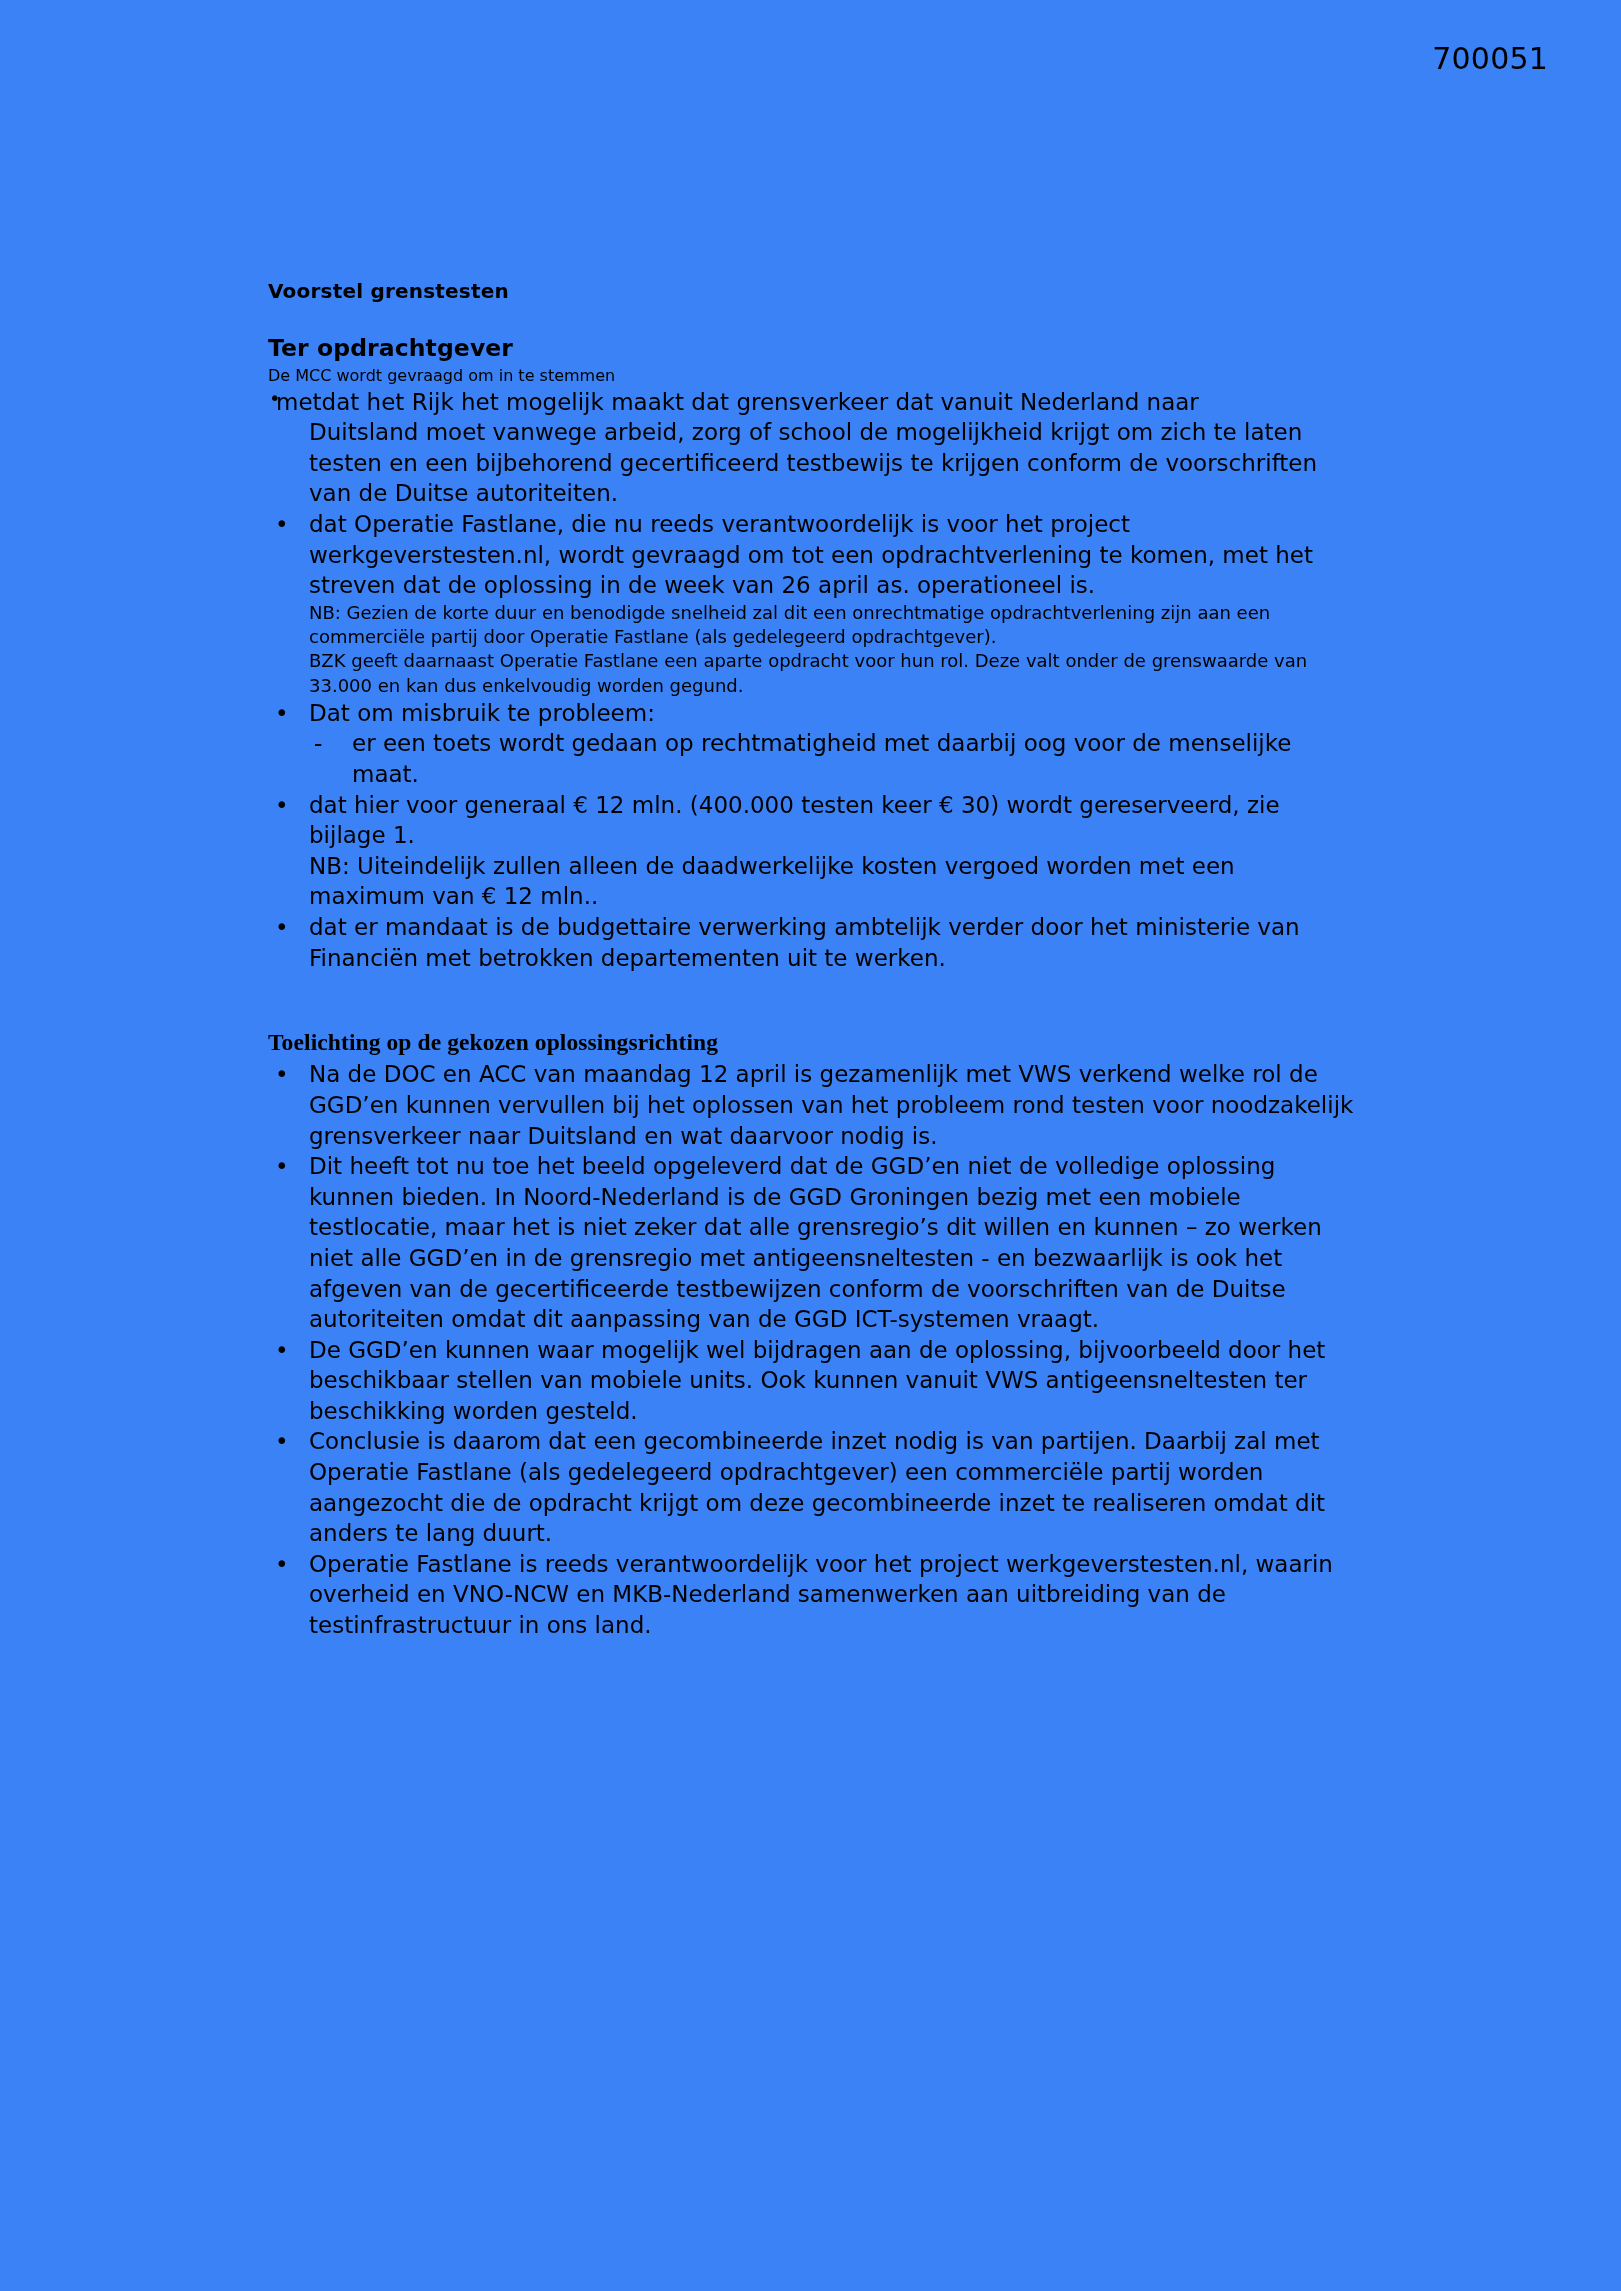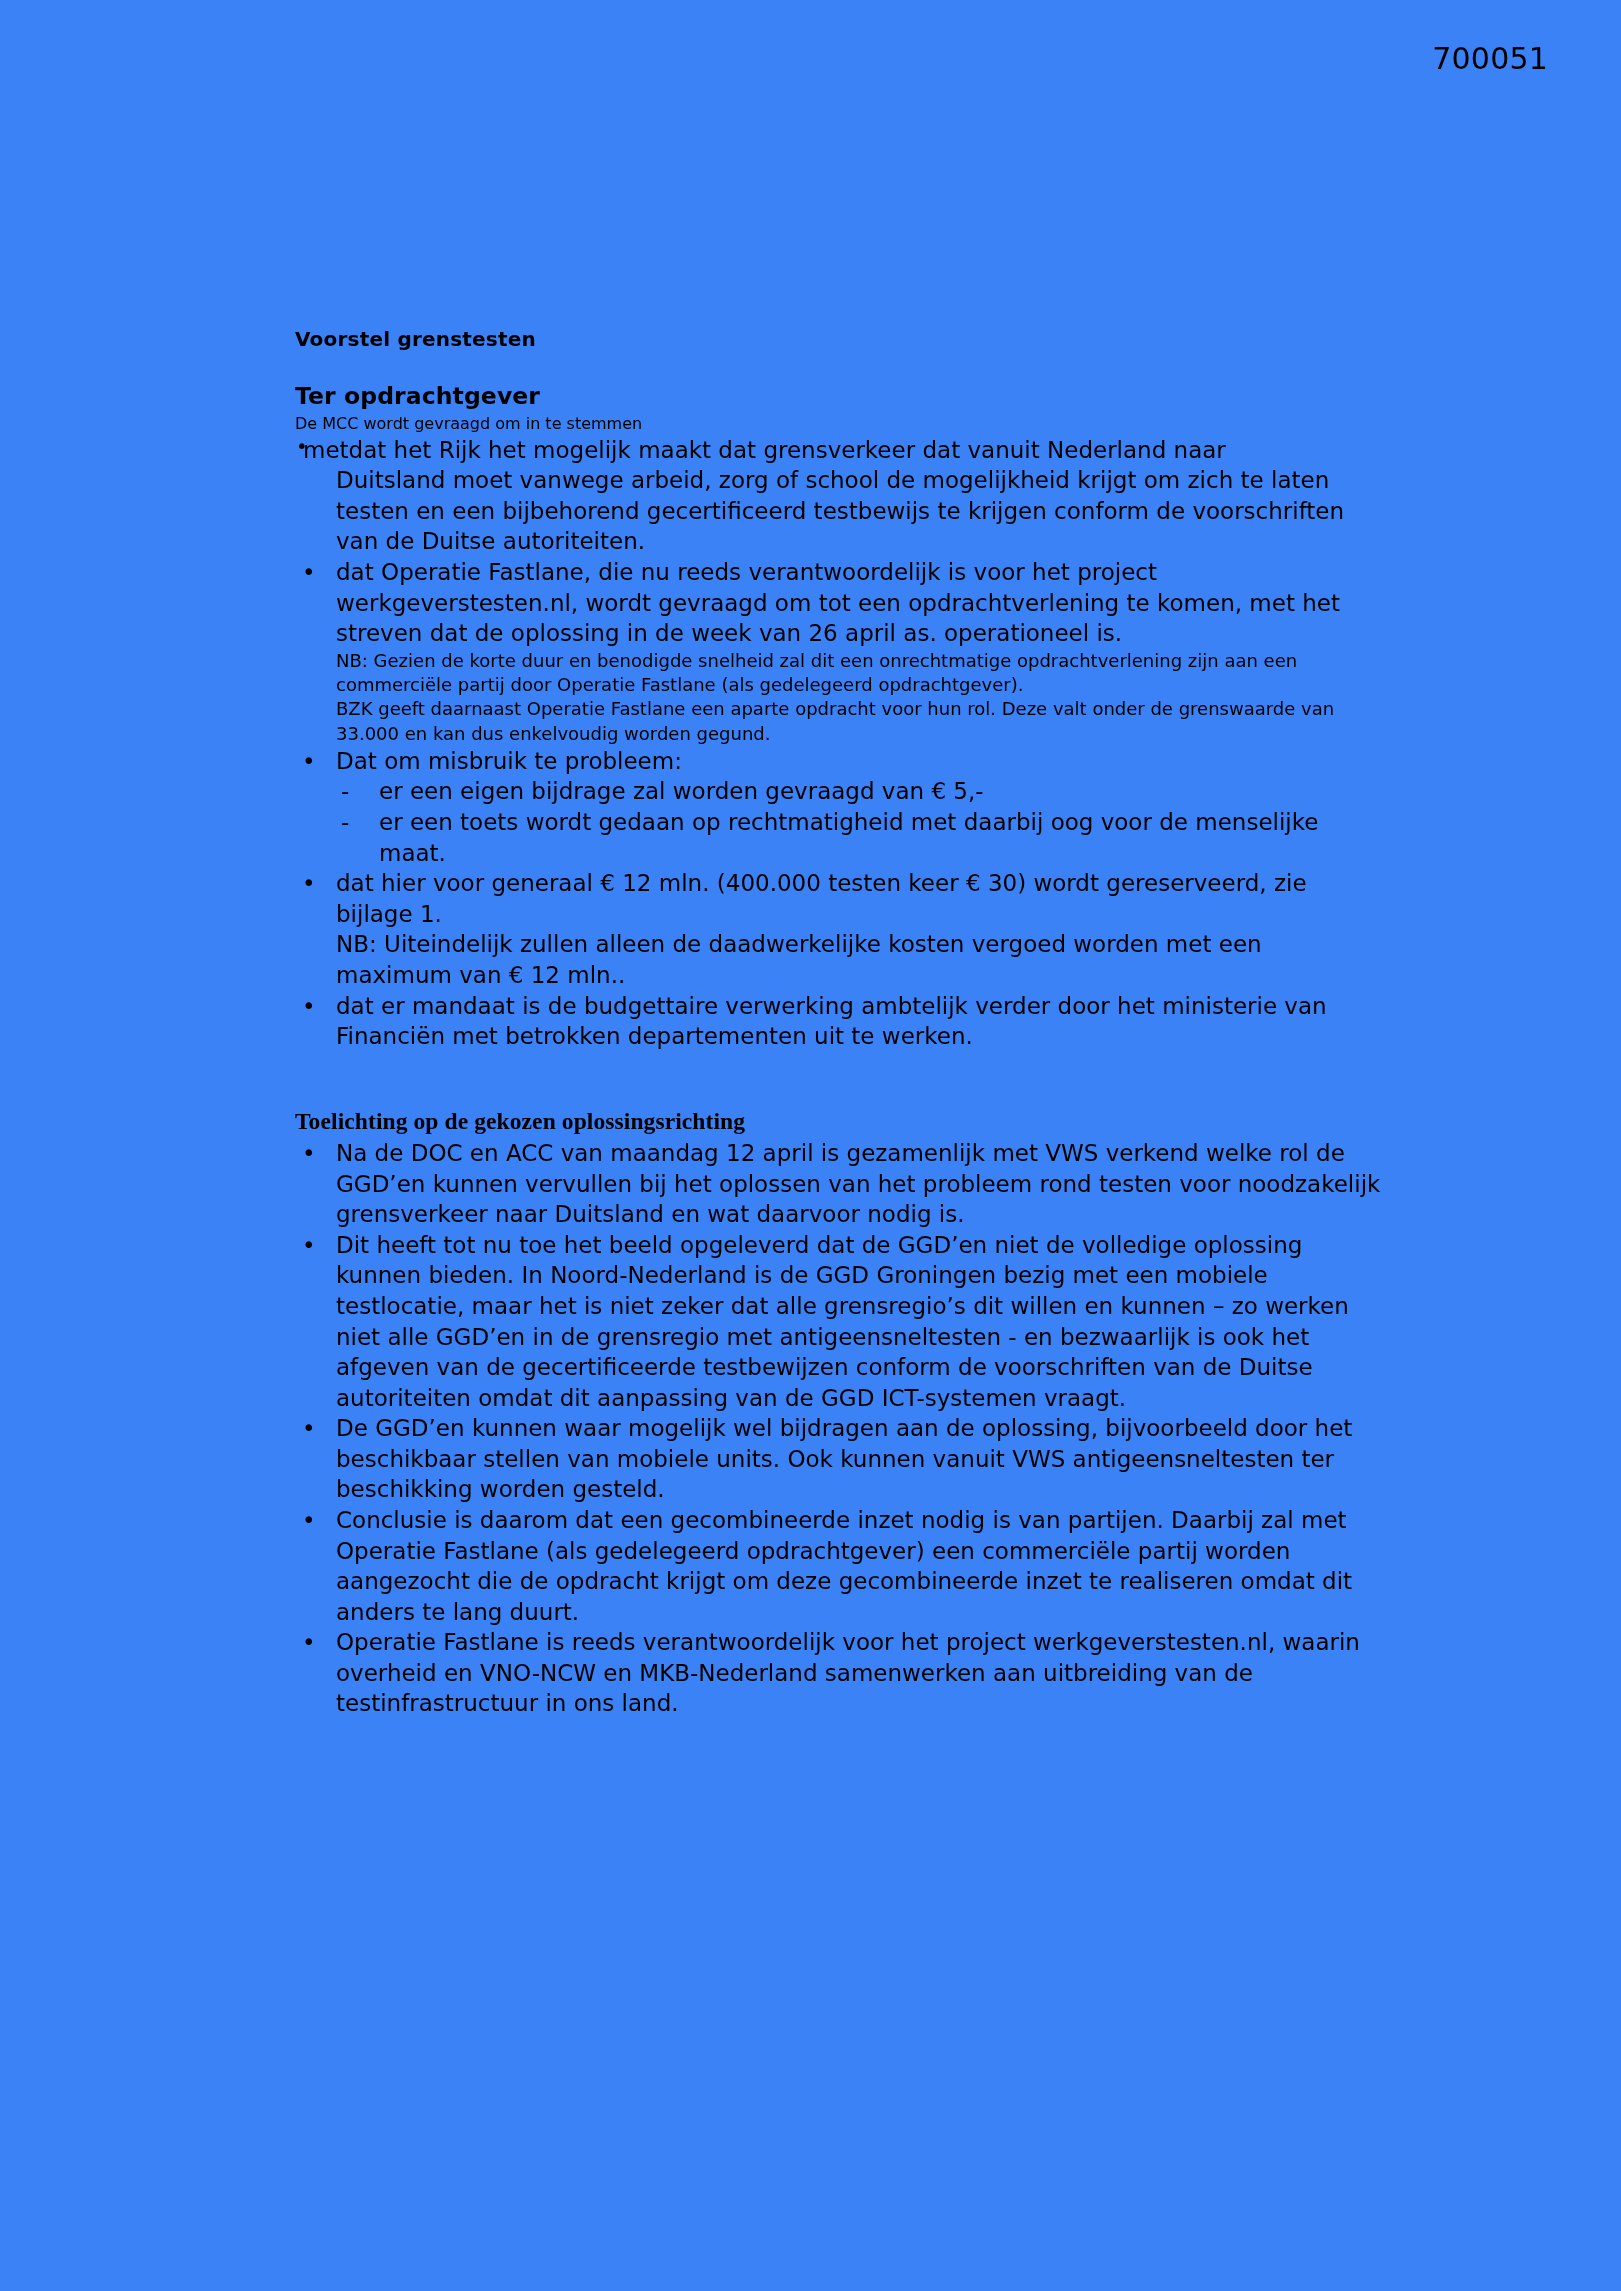--- a/index.html
+++ b/index.html
@@ -22,24 +22,23 @@
   .page-number {
     position: absolute;
     top: 41px;
     right: 73px;
     font-size: 30px;
     letter-spacing: 0.2px;
     color: #000;
   }
   .content {
     position: absolute;
-    left: 295px;
+    left: 268px;
     top: 279px;
     width: 1088px;
-    margin-top: 48px;
   }
   .doc-title {
     font-size: 20px;
     font-weight: bold;
     letter-spacing: 0.2px;
     margin: 0 0 31px 0;
     line-height: 1.2;
   }
   .section-head {
     font-size: 23.5px;
@@ -151,21 +150,20 @@
         <p class="note">BZK geeft daarnaast Operatie Fastlane een aparte opdracht voor hun rol. Deze valt onder de grenswaarde van 33.000 en kan dus enkelvoudig worden gegund.</p>
 
         <div class="bullet-item">
           <span class="marker">•</span>
           <span>Dat om misbruik te probleem:</span>
         </div>
 
         <div class="sub-list">
           <div class="sub-item">
             <span class="marker">-</span>
-            <span>er een eigen bijdrage zal worden gevraagd van € 5,-</span>
           </div>
           <div class="sub-item">
             <span class="marker">-</span>
             <span>er een toets wordt gedaan op rechtmatigheid met daarbij oog voor de menselijke maat.</span>
           </div>
         </div>
 
         <div class="bullet-item">
           <span class="marker">•</span>
           <span>dat hier voor generaal € 12 mln. (400.000 testen keer € 30) wordt gereserveerd, zie bijlage 1.</span>

